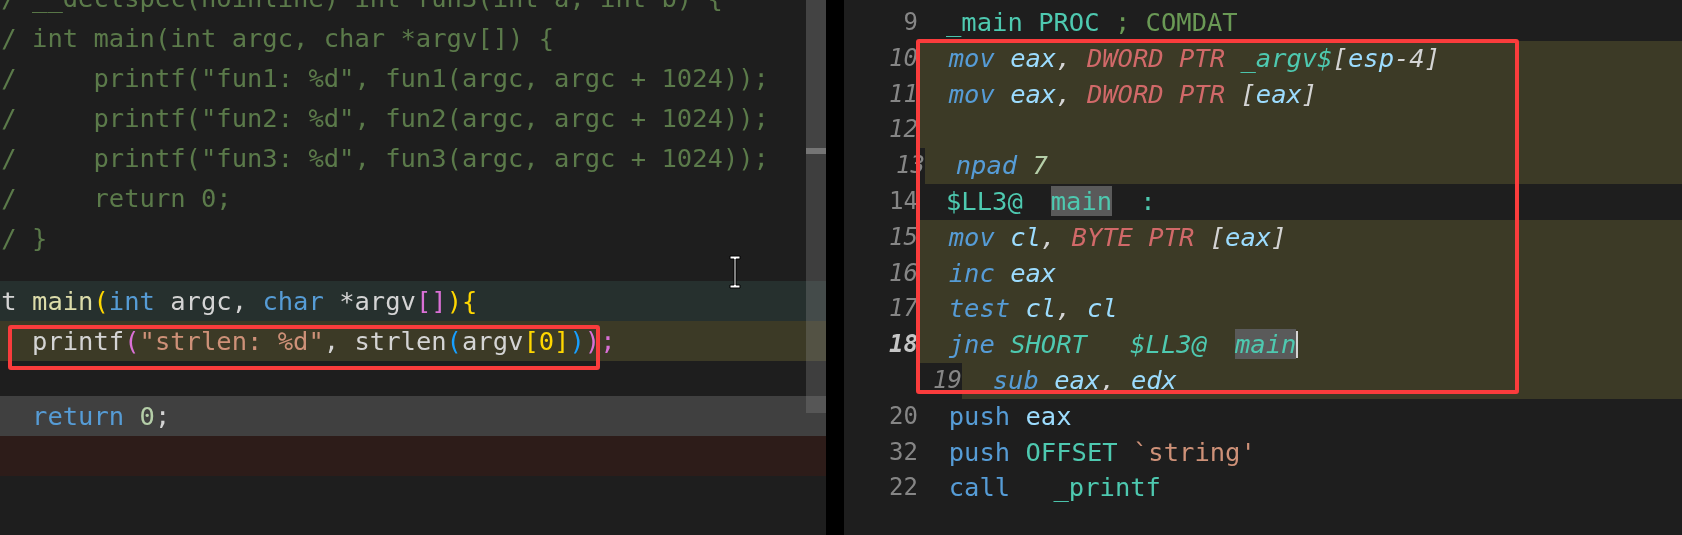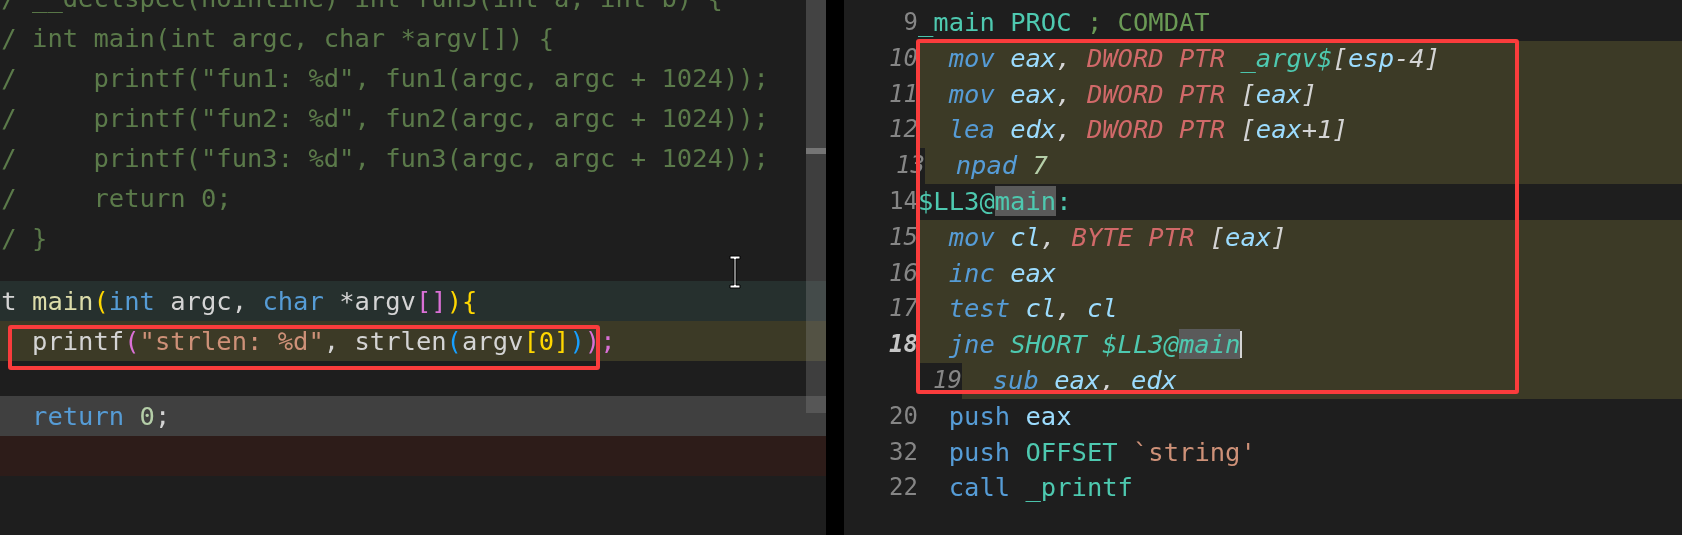--- a/index.html
+++ b/index.html
@@ -95,21 +95,21 @@
   .c-num      { color: #b5cea8; }
   .c-p1       { color: #ffd700; }
   .c-p2       { color: #da70d6; }
   .c-p3       { color: #179fff; }
   .c-plain    { color: #d4d4d4; }
 
   
   .a-mn     { color: #569cd6; }
   .a-reg    { color: #9cdcfe; }
   .a-size   { color: #d16969; }
-  .a-label  { color: #4ec9b0; }
+  .a-label  { color: #4ec9b0; margin-left: 28px; }
   .a-sym    { color: #4ec9b0; }
   .a-num    { color: #b5cea8; }
   .a-punct  { color: #d4d4d4; }
   .a-cmt    { color: #6a9955; }
   .a-str    { color: #ce9178; }
   .a-kw     { color: #4ec9b0; }
 </style>
 </head>
 <body>
 
@@ -142,21 +142,21 @@
     </div>
   </div>
 
   <div id="divider"></div>
 
   <div id="right-pane">
     <div id="right-rows">
         <div class="arow" style="top: 5px;"><div class="agutter">9</div><div class="acode"><span class="a-label">_main </span><span class="a-kw">PROC</span><span class="a-punct"> </span><span class="a-cmt">; COMDAT</span></div></div>
         <div class="arow hl" style="top: 40.8px;"><div class="agutter">10</div><div class="acode"><span class="a-mn">  mov</span><span class="a-punct"> </span><span class="a-reg">eax</span><span class="a-punct">, </span><span class="a-size">DWORD PTR</span><span class="a-punct"> </span><span class="a-sym">_argv$</span><span class="a-punct">[</span><span class="a-reg">esp</span><span class="a-punct">-4</span><span class="a-punct">]</span></div></div>
         <div class="arow hl" style="top: 76.6px;"><div class="agutter">11</div><div class="acode"><span class="a-mn">  mov</span><span class="a-punct"> </span><span class="a-reg">eax</span><span class="a-punct">, </span><span class="a-size">DWORD PTR</span><span class="a-punct"> [</span><span class="a-reg">eax</span><span class="a-punct">]</span></div></div>
-        <div class="arow hl" style="top: 112.4px;"><div class="agutter">12</div><div class="acode"><span class="a-mn">  lea</span><span class="a-punct"> </span><span class="a-reg">edx</span><span class="a-punct">, </span><span class="a-size">DWORD PTR</span><span class="a-punct"> [</span><span class="a-reg">eax</span><span class="a-punct">+1]</span></div></div>
+        <div class="arow hl" style="top: 112.4px;"><div class="agutter">12</div></div>
         <div class="arow hl" style="top: 148.2px; margin-left: 7px;"><div class="agutter">13</div><div class="acode"><span class="a-mn">  npad</span><span class="a-punct"> </span><span class="a-num">7</span></div></div>
         <div class="arow" style="top: 184px;"><div class="agutter">14</div><div class="acode"><span class="a-label">$LL3@</span><span class="a-label selhl">main</span><span class="a-label">:</span></div></div>
         <div class="arow hl" style="top: 219.8px;"><div class="agutter">15</div><div class="acode"><span class="a-mn">  mov</span><span class="a-punct"> </span><span class="a-reg">cl</span><span class="a-punct">, </span><span class="a-size">BYTE PTR</span><span class="a-punct"> [</span><span class="a-reg">eax</span><span class="a-punct">]</span></div></div>
         <div class="arow hl" style="top: 255.6px;"><div class="agutter">16</div><div class="acode"><span class="a-mn">  inc</span><span class="a-punct"> </span><span class="a-reg">eax</span></div></div>
         <div class="arow hl" style="top: 291.4px;"><div class="agutter">17</div><div class="acode"><span class="a-mn">  test</span><span class="a-punct"> </span><span class="a-reg">cl</span><span class="a-punct">, </span><span class="a-reg">cl</span></div></div>
         <div class="arow hl" style="top: 327.2px;"><div class="agutter cur">18</div><div class="acode"><span class="a-mn">  jne</span><span class="a-punct"> </span><span class="a-kw">SHORT</span><span class="a-punct"> </span><span class="a-label">$LL3@</span><span class="a-label selhl">main</span><span class="caret"></span></div></div>
         <div class="arow hl" style="top: 363px; margin-left: 44px;"><div class="agutter">19</div><div class="acode"><span class="a-mn">  sub</span><span class="a-punct"> </span><span class="a-reg">eax</span><span class="a-punct">, </span><span class="a-reg">edx</span></div></div>
         <div class="arow" style="top: 398.8px;"><div class="agutter">20</div><div class="acode"><span class="a-mn">  push</span><span class="a-punct"> </span><span class="a-reg">eax</span></div></div>
         <div class="arow" style="top: 434.6px;"><div class="agutter">32</div><div class="acode"><span class="a-mn">  push</span><span class="a-punct"> </span><span class="a-kw">OFFSET</span><span class="a-punct"> </span><span class="a-str">`string'</span></div></div>
         <div class="arow" style="top: 470.4px; padding-left: 8px;"><div class="agutter">22</div><div class="acode"><span class="a-mn">  call</span><span class="a-punct"> </span><span class="a-label">_printf</span></div></div>

